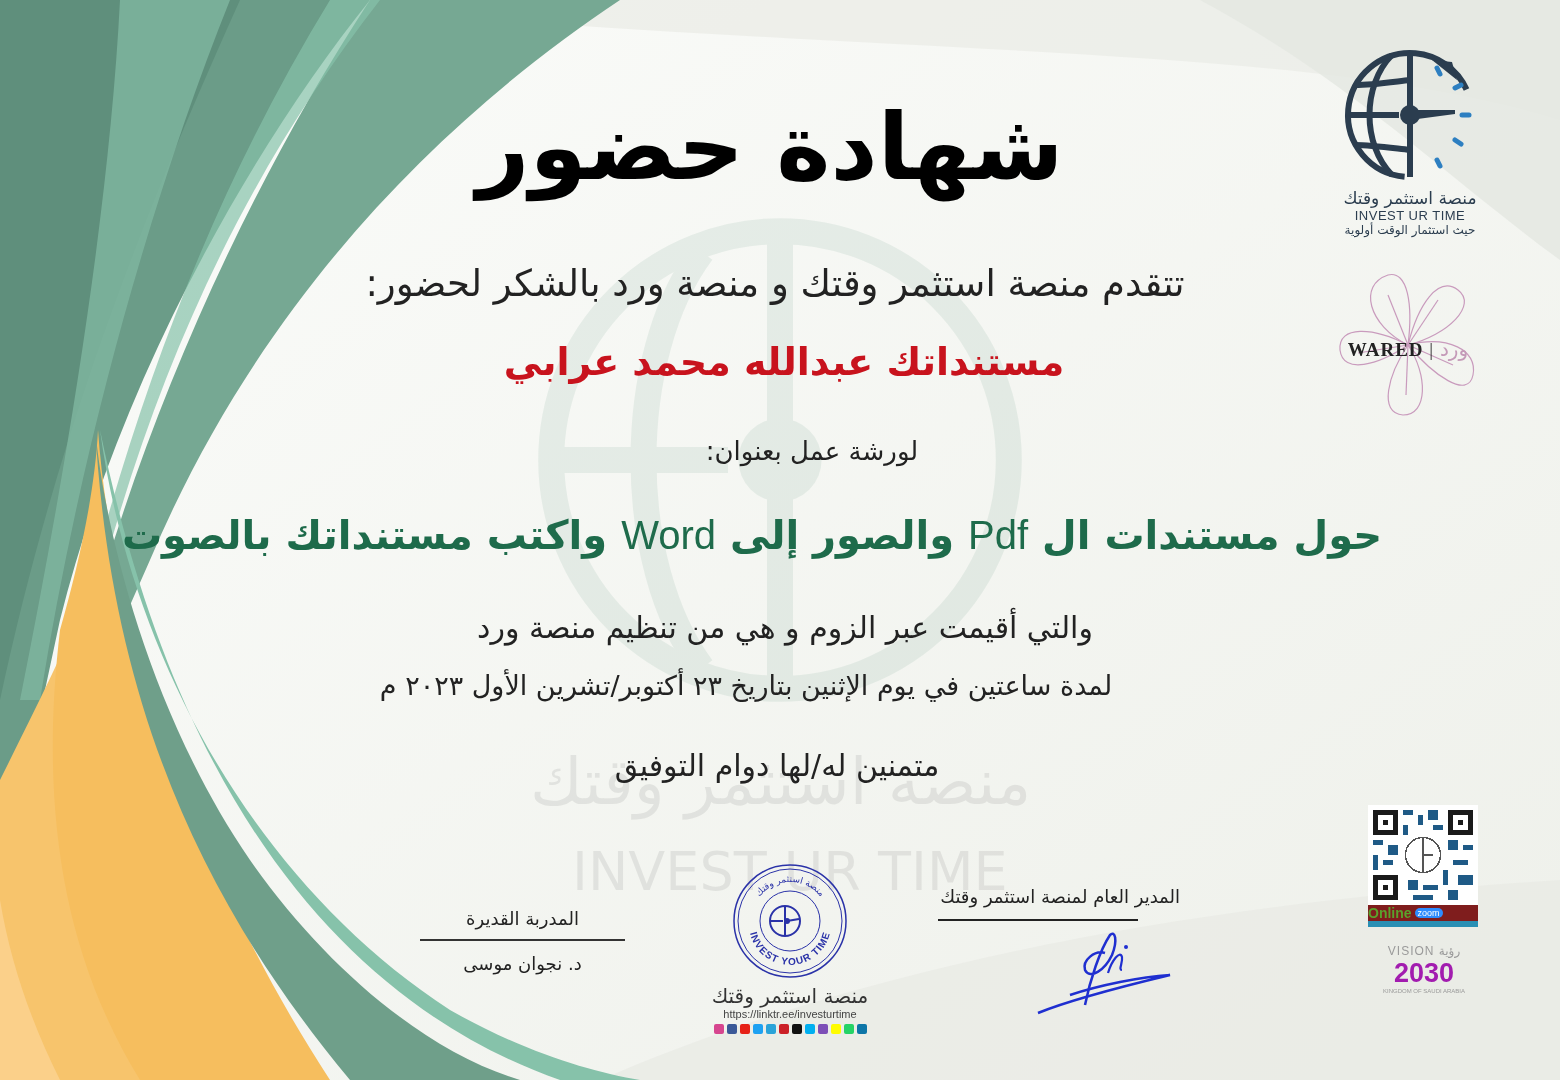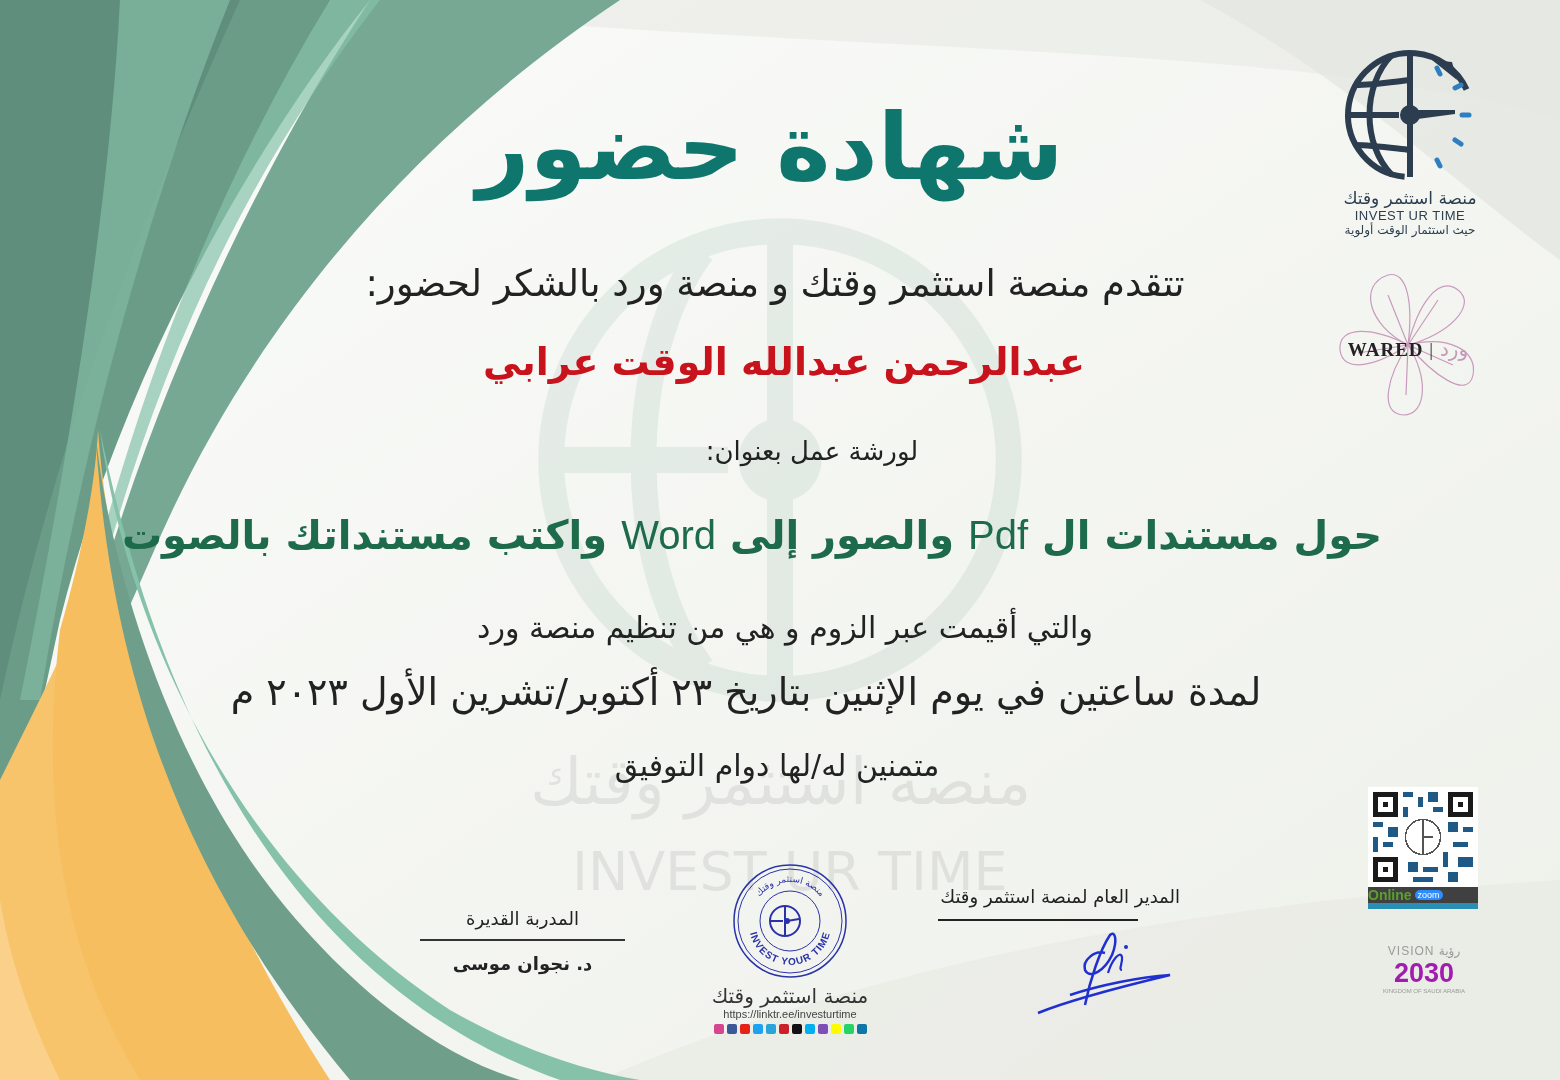--- a/index.html
+++ b/index.html
@@ -7,64 +7,64 @@
     width:1560px; height:1080px; overflow:hidden; position:relative;
     background:#f6f7f4;
     font-family:"DejaVu Sans", sans-serif;
   }
   .bg { position:absolute; inset:0; z-index:0; }
   .layer { position:absolute; z-index:2; }
   .watermark { position:absolute; z-index:1; left:520px; top:200px; width:520px; height:520px; opacity:0.08; }
   .wm-text { position:absolute; z-index:1; color:#000; opacity:0.07; font-family:"DejaVu Sans", sans-serif; white-space:nowrap; direction:ltr; }
 
   .title { top:88px; left:0; width:1560px; text-align:center; padding-left:0; }
-  .title span { display:inline-block; margin-right:0; color:#0f766e; font-weight:bold; font-size:92px; line-height:120px; position:relative; left:-10px; }
+  .title span { display:inline-block; margin-right:0; color:#000000; font-weight:bold; font-size:92px; line-height:120px; position:relative; left:-10px; }
 
   .line { text-align:center; width:1560px; left:0; color:#222; }
   .intro { top:262px; font-size:37px; }
   .intro span { position:relative; left:-5px; }
   .name { top:340px; font-size:38px; font-weight:bold; color:#c8131d; }
   .name span { position:relative; left:4px; }
   .ws-label { top:436px; font-size:26px;padding-left:32px; }
   .ws-label span { position:relative; left:0px; }
   .ws-title { top:512px; font-size:40px; font-weight:bold; color:#1e6b4b; }
   .ws-title span { position:relative; left:-14px; }
   .ws-title .latin { font-family:"Liberation Sans", sans-serif; font-weight:normal; }
   .details1 { top:610px; font-size:30px; }
   .details1 span { position:relative; left:5px; }
-  .details2 { top:670px; font-size:38px; }
+  .details2 { top:670px; font-size:27px; }
   .details2 span { position:relative; left:-34px; }
   .wishes { top:748px; font-size:30px; }
   .wishes span { position:relative; left:-3px; }
 
   .sig-block { position:absolute; z-index:2; text-align:center; color:#222; }
   .sig-trainer { left:420px; top:908px; width:205px; }
   .sig-trainer .role { font-size:18px; }
   .sig-trainer .rule { height:2px; background:#333; margin:10px 0 12px; }
-  .sig-trainer .person { font-size:18px; font-weight:bold; }
+  .sig-trainer .person { font-size:18px; font-weight:normal; }
   .sig-director { left:880px; top:886px; width:300px; }
   .sig-director .role { font-size:18px;text-align:right; }
   .sig-director .rule { width:200px; height:1.5px; background:#222; margin:12px auto 0 58px; }
 
   .logo-top { position:absolute; z-index:2; left:1330px; top:40px; width:160px; text-align:center; }
   .logo-top .ar { font-size:17px; color:#2b3d4f; margin-top:2px; }
   .logo-top .en { font-size:13px; color:#2b3d4f; font-family:"Liberation Sans", sans-serif; letter-spacing:0.5px; }
   .logo-top .tag { font-size:12px; color:#2b3d4f; }
 
   .wared { position:absolute; z-index:2; left:1328px; top:265px; width:160px; height:160px; }
   .wared .txt { position:absolute; top:72px; left:0; width:160px; text-align:center; direction:ltr; font-family:"Liberation Serif", serif; font-size:19px; font-weight:bold; letter-spacing:1px; color:#222; }
   .wared .txt .ar { color:#c49ab8; font-family:"DejaVu Sans", sans-serif; font-weight:normal; font-size:20px;text-align:center; }
 
   .stamp-block { position:absolute; z-index:2; left:682px; top:862px; width:216px; text-align:center; }
   .stamp-block .brand { font-size:20px; color:#333; margin-top:4px; }
   .stamp-block .url { font-size:11px; color:#444; font-family:"Liberation Sans", sans-serif; direction:ltr; }
   .social { display:flex; justify-content:center; gap:3px; margin-top:4px; direction:ltr; }
   .social span { width:10px; height:10px; border-radius:2px; display:inline-block; }
 
-  .qr { position:absolute; z-index:2; left:1368px; top:787px; width:110px; height:122px; background:#404040; }
+  .qr { position:absolute; z-index:2; left:1368px; top:805px; width:110px; height:122px; background:#7f1d1d; }
   .qr .onl { position:absolute; left:0; bottom:6px; width:110px; height:16px; display:flex; align-items:center; direction:ltr; font-family:"Liberation Sans", sans-serif; font-size:14px; }
   .qr .bar { position:absolute; left:0; bottom:0; width:110px; height:6px; background:#2a8fb4; }
 
   .vision { position:absolute; z-index:2; left:1366px; top:944px; width:116px; text-align:center; color:#9a9a9a; direction:ltr; font-family:"Liberation Sans", sans-serif; }
   .vision .v1 { font-size:12px; letter-spacing:1px; }
   .vision .v2 { font-size:27px; font-weight:bold; line-height:30px; color:#a21caf; }
   .vision .v3 { font-size:6px; }
 </style>
 </head>
 <body>
@@ -151,21 +151,21 @@
   </div>
 </div>
 
 <div class="layer title">
   <span>شهادة حضور</span>
 </div>
 <div class="layer line intro">
   <span>تتقدم منصة استثمر وقتك و منصة ورد بالشكر لحضور:</span>
 </div>
 <div class="layer line name">
-  <span>عبدالرحمن عبدالله الوقت عرابي</span>
+  <span>مستنداتك عبدالله محمد عرابي</span>
 </div>
 <div class="layer line ws-label">
   <span>لورشة عمل بعنوان:</span>
 </div>
 <div class="layer line ws-title">
   <span>
     <span>حول مستندات ال</span>
     <span class="latin">Pdf</span>
     <span>والصور إلى</span>
     <span class="latin">Word</span>

